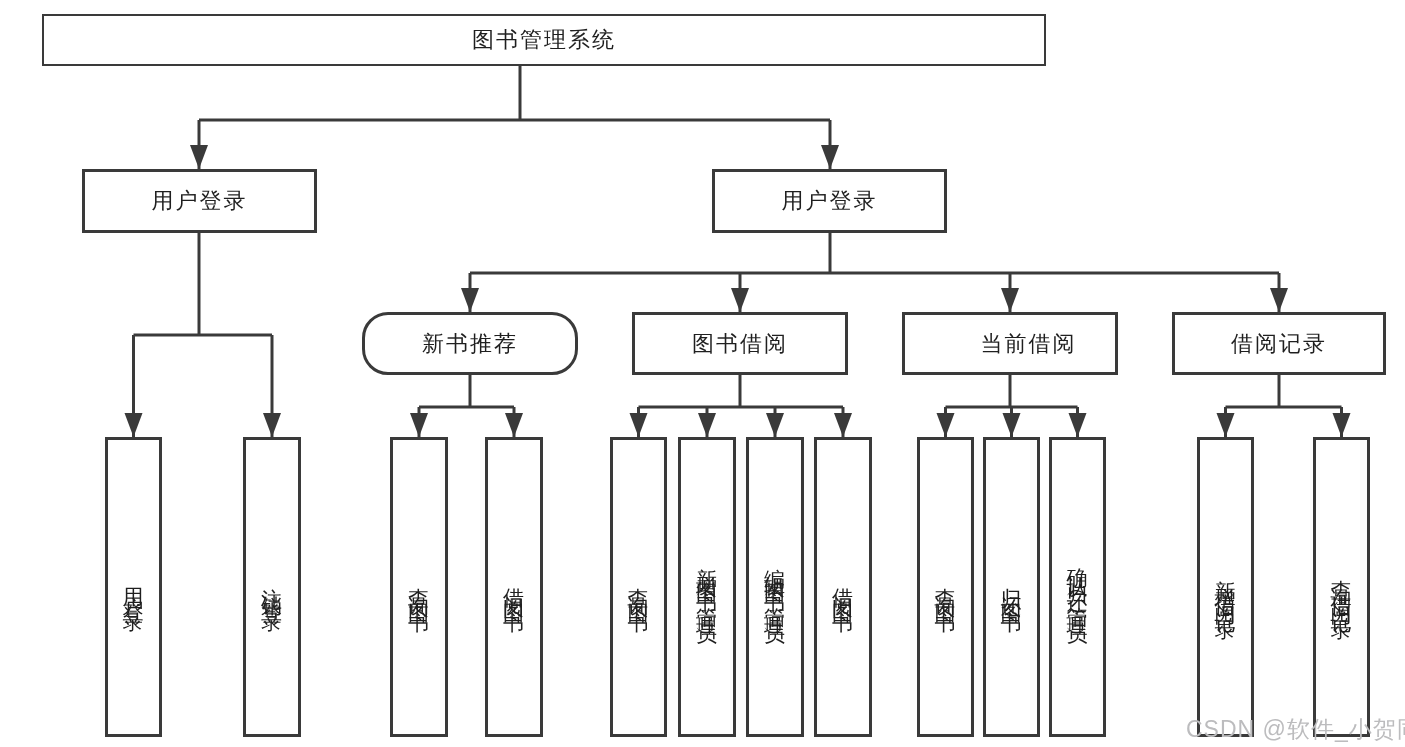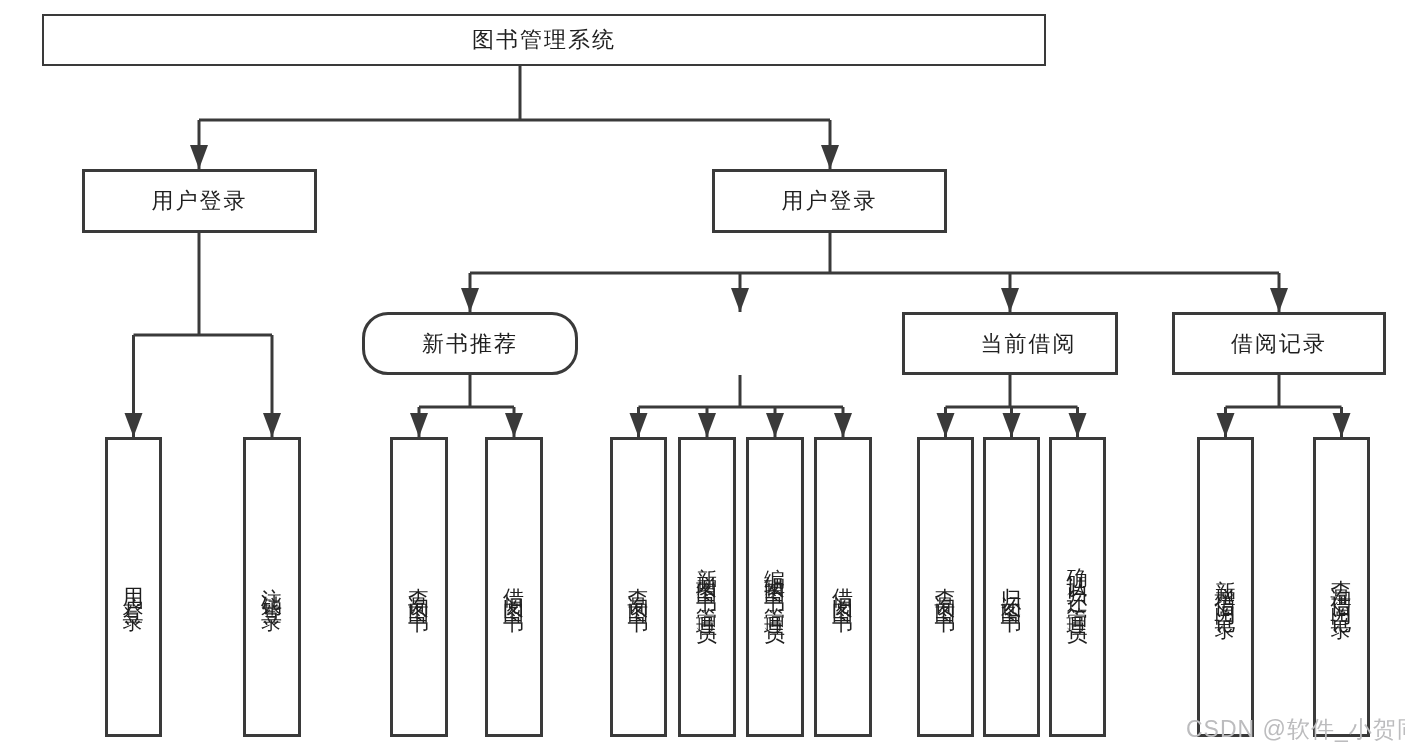--- a/index.html
+++ b/index.html
@@ -128,20 +128,21 @@
       <path d="M1341.5 437 L1332.5 413 L1350.5 413 Z"></path>
     </g>
   </svg>
 
   <div class="node hbox root" style="left:16px; top:14px; width:1004px; height:52px;margin-left:26px;">图书管理系统</div>
 
   <div class="node hbox" style="left:82px; top:169px; width:235px; height:64px;">用户登录</div>
   <div class="node hbox" style="left:712px; top:169px; width:235px; height:64px;">用户登录</div>
 
   <div class="node hbox" style="left:362px; top:312px; width:216px; height:63px;border-radius:26px;">新书推荐</div>
+  <div class="node hbox" style="left:632px; top:312px; width:216px; height:63px;">图书借阅</div>
   <div class="node hbox" style="left:902px; top:312px; width:216px; height:63px;padding-left:37px;">当前借阅</div>
   <div class="node hbox" style="left:1172px; top:312px; width:214px; height:63px;">借阅记录</div>
 
   <div class="node vbox" style="left:105px; top:437px; width:57px; height:300px;">
     <span>用户登录</span>
   </div>
   <div class="node vbox" style="left:243px; top:437px; width:58px; height:300px;">
     <span>注销登录</span>
   </div>
 

